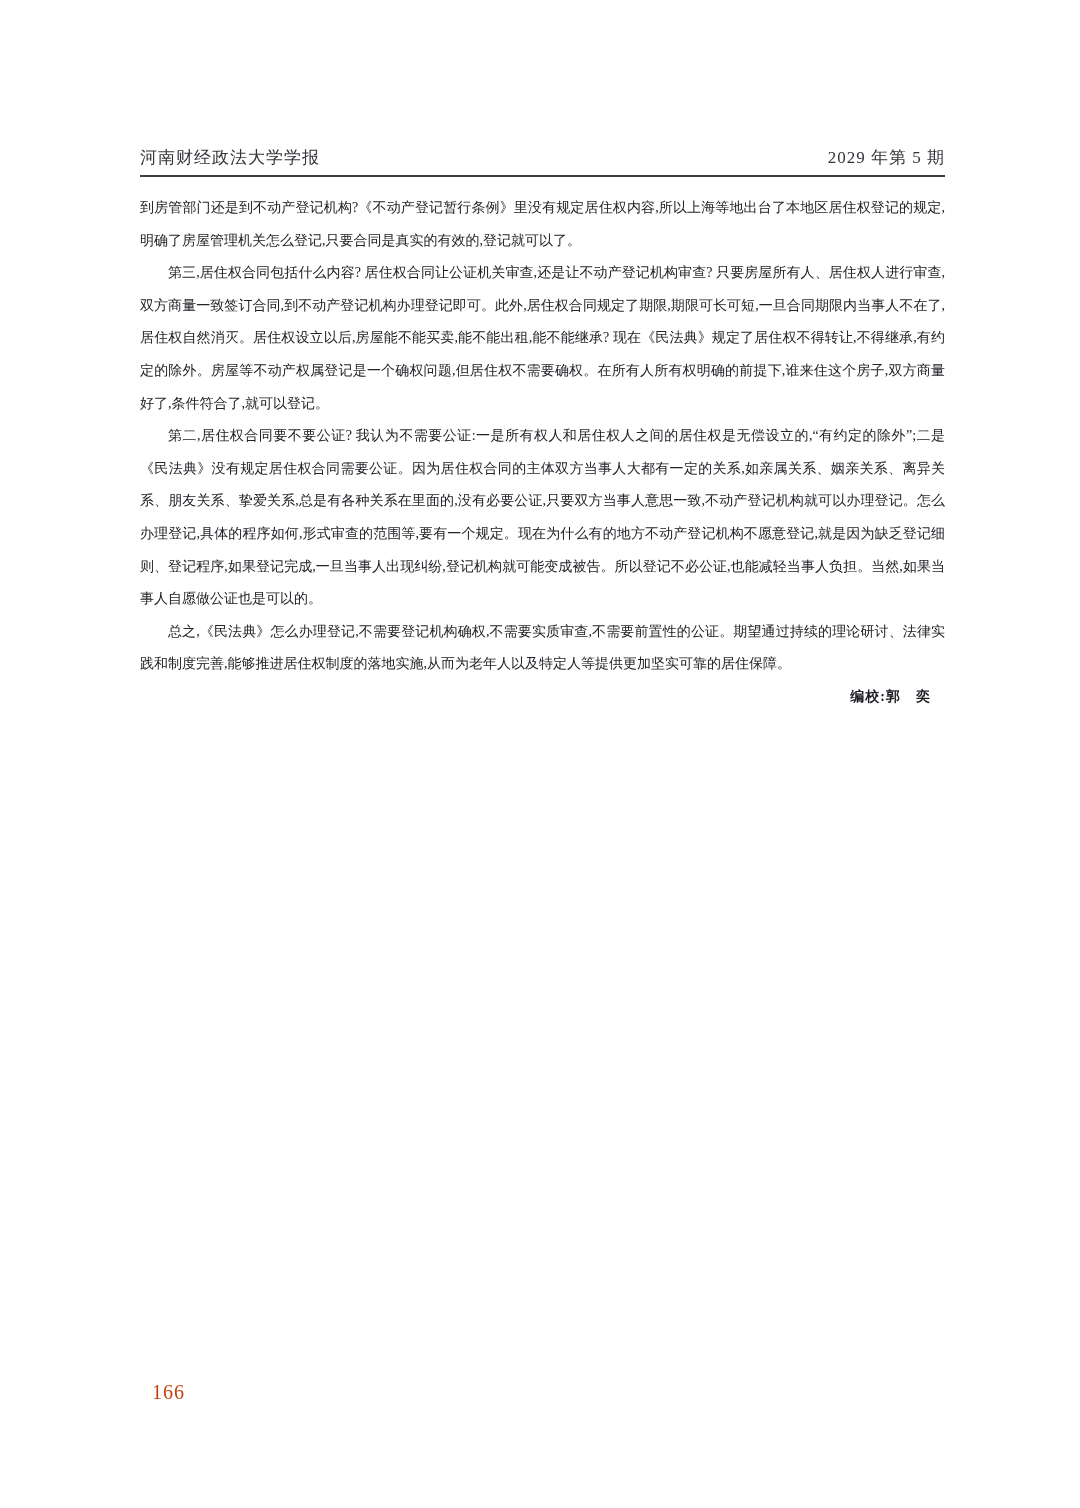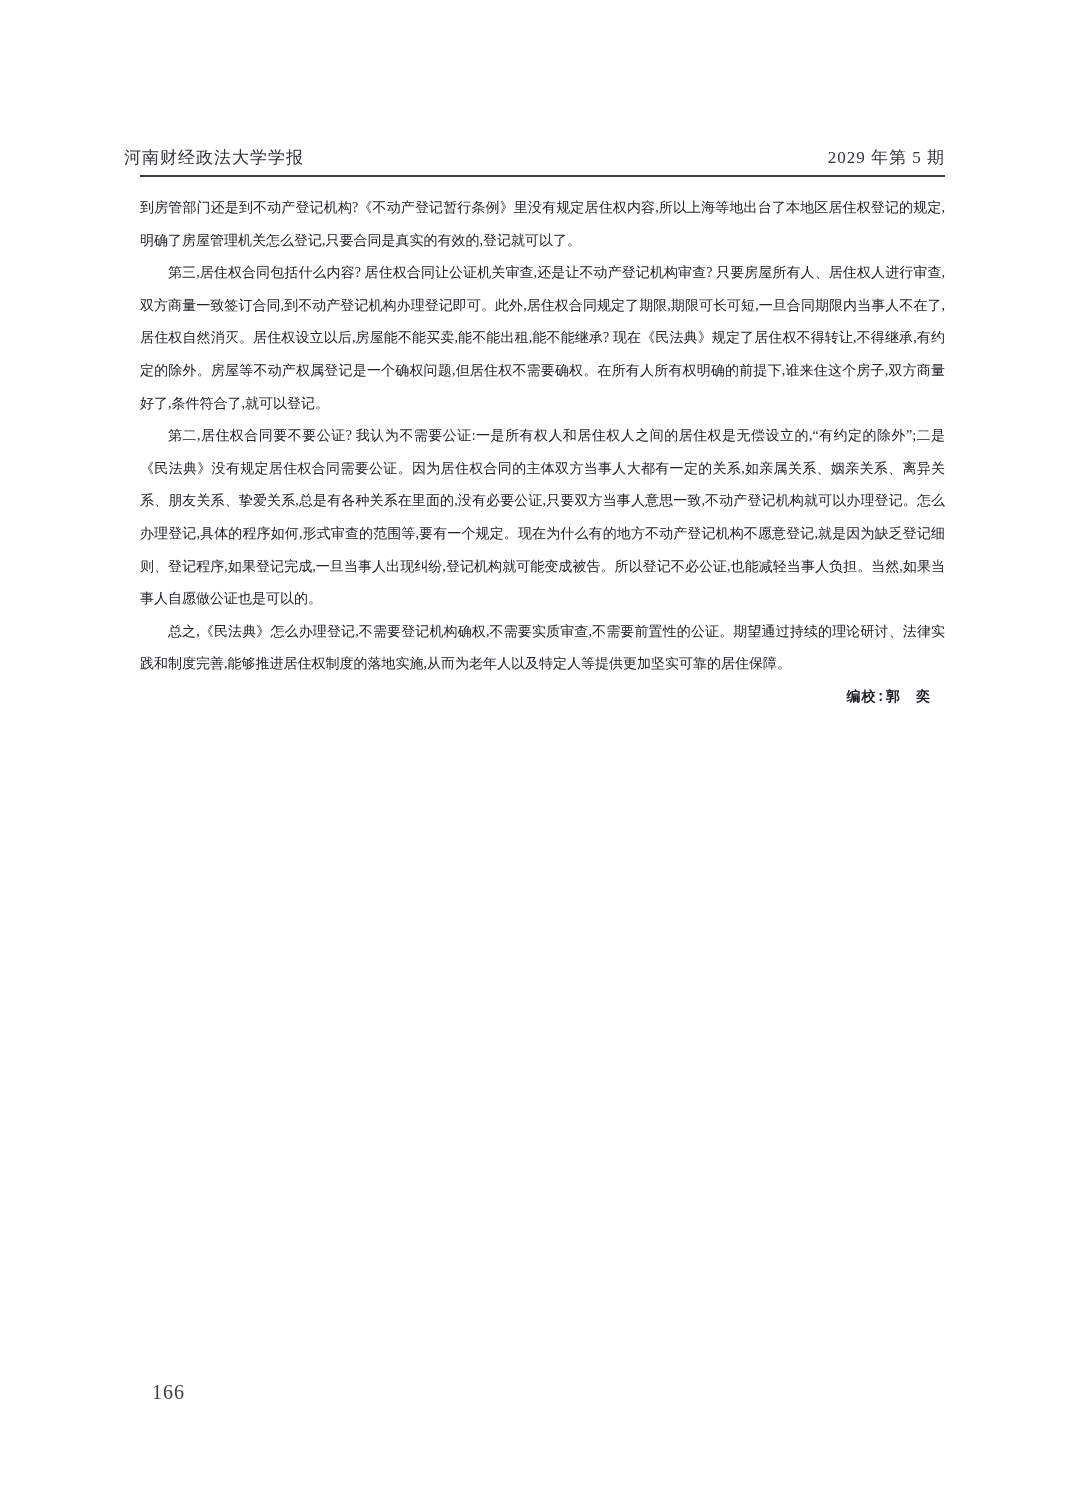--- a/index.html
+++ b/index.html
@@ -15,21 +15,21 @@
     font-family: "Liberation Serif", "DejaVu Serif", serif;
     color: #26262a;
   }
   .page {
     position: absolute;
     inset: 0;
     background: #ffffff;
   }
   .running-header {
     position: absolute;
-    left: 124px;
+    left: 140px;
     right: 135px;
     top: 146px;
     display: flex;
     justify-content: space-between;
     align-items: baseline;
     font-size: 17px;
     letter-spacing: 1px;
     color: #33333a;
   }
   .header-rule {
@@ -60,29 +60,28 @@
   .article-body p.no-indent {
     text-indent: 0;
   }
   .editor-line {
     text-align: right;
     text-indent: 0 !important;
     font-weight: bold;
     padding-right: 14px;
     letter-spacing: 1px;
     color: #1e1e24;
-    font-family: Liberation Mono, monospace;
   }
   .page-number {
     position: absolute;
     left: 152px;
     top: 1381px;
     font-size: 20px;
     letter-spacing: 1px;
-    color: #404040;
+    color: #c2410c;
   }
 </style>
 </head>
 <body>
 
 <div class="page">
 
   <header class="running-header">
     <span>河南财经政法大学学报</span>
     <span>2029 年第 5 期</span>

